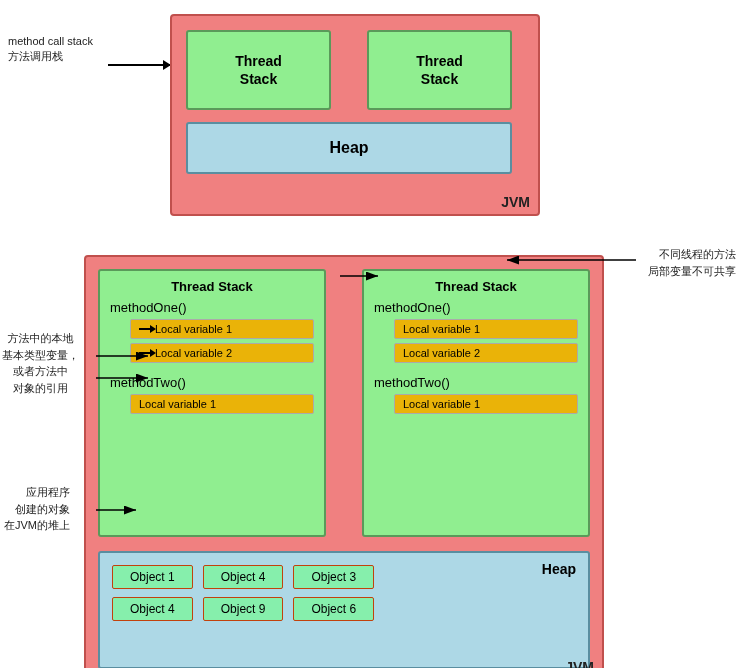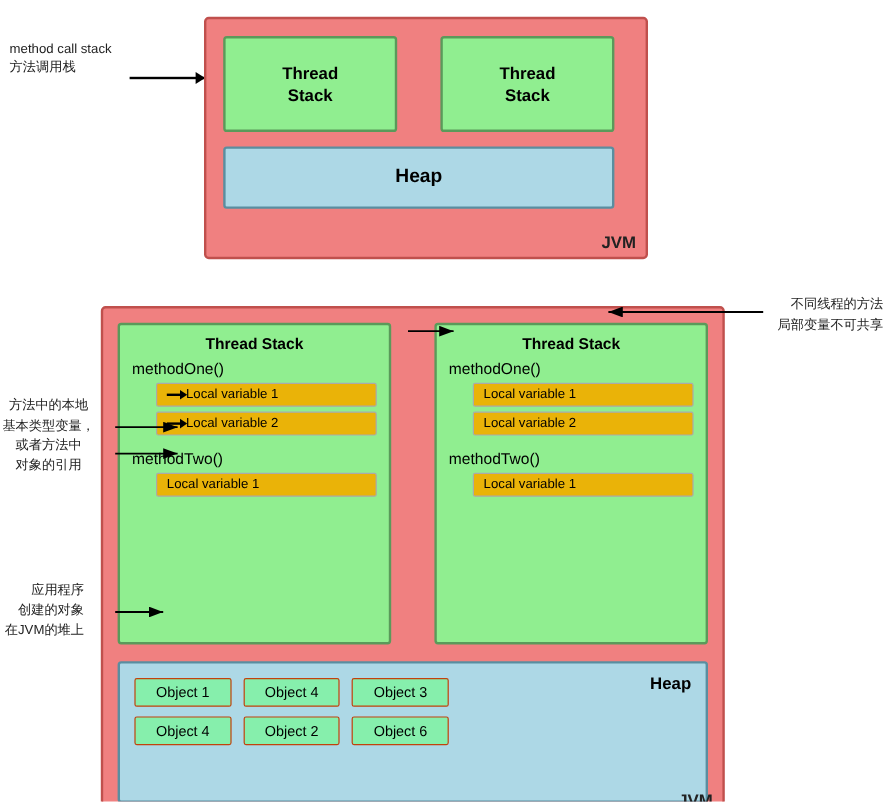--- a/index.html
+++ b/index.html
@@ -356,21 +356,21 @@
 
     <div class="bottom-heap">
       <div class="heap-title">Heap</div>
       <div class="heap-objects-row">
         <div class="heap-object-box">Object 1</div>
         <div class="heap-object-box">Object 4</div>
         <div class="heap-object-box">Object 3</div>
       </div>
       <div class="heap-objects-row" style="margin-top:8px;">
         <div class="heap-object-box">Object 4</div>
-        <div class="heap-object-box">Object 2</div>
+        <div class="heap-object-box">Object 9</div>
         <div class="heap-object-box">Object 6</div>
       </div>
     </div>
 
     <div class="bottom-jvm-label">JVM</div>
   </div>
 
   <svg class="arrows">
 
     <defs>

